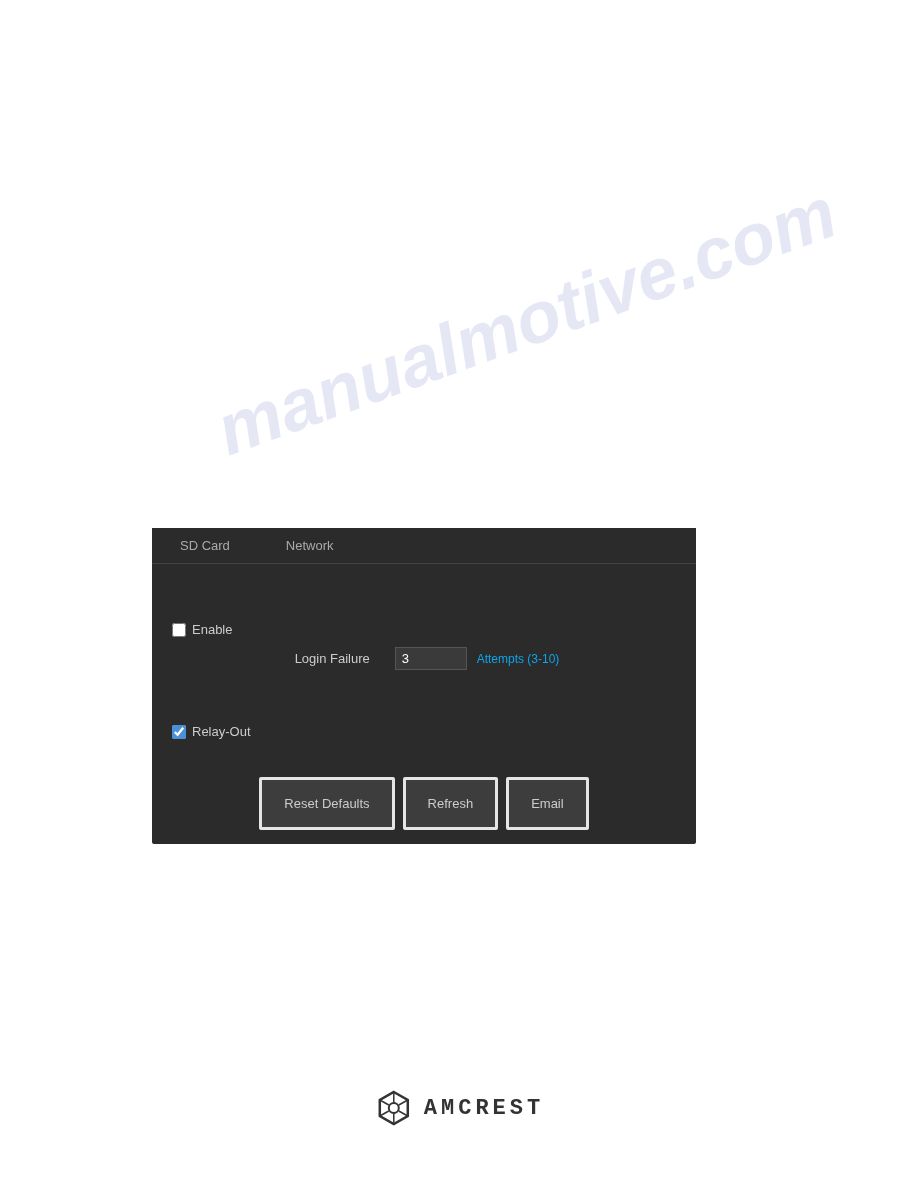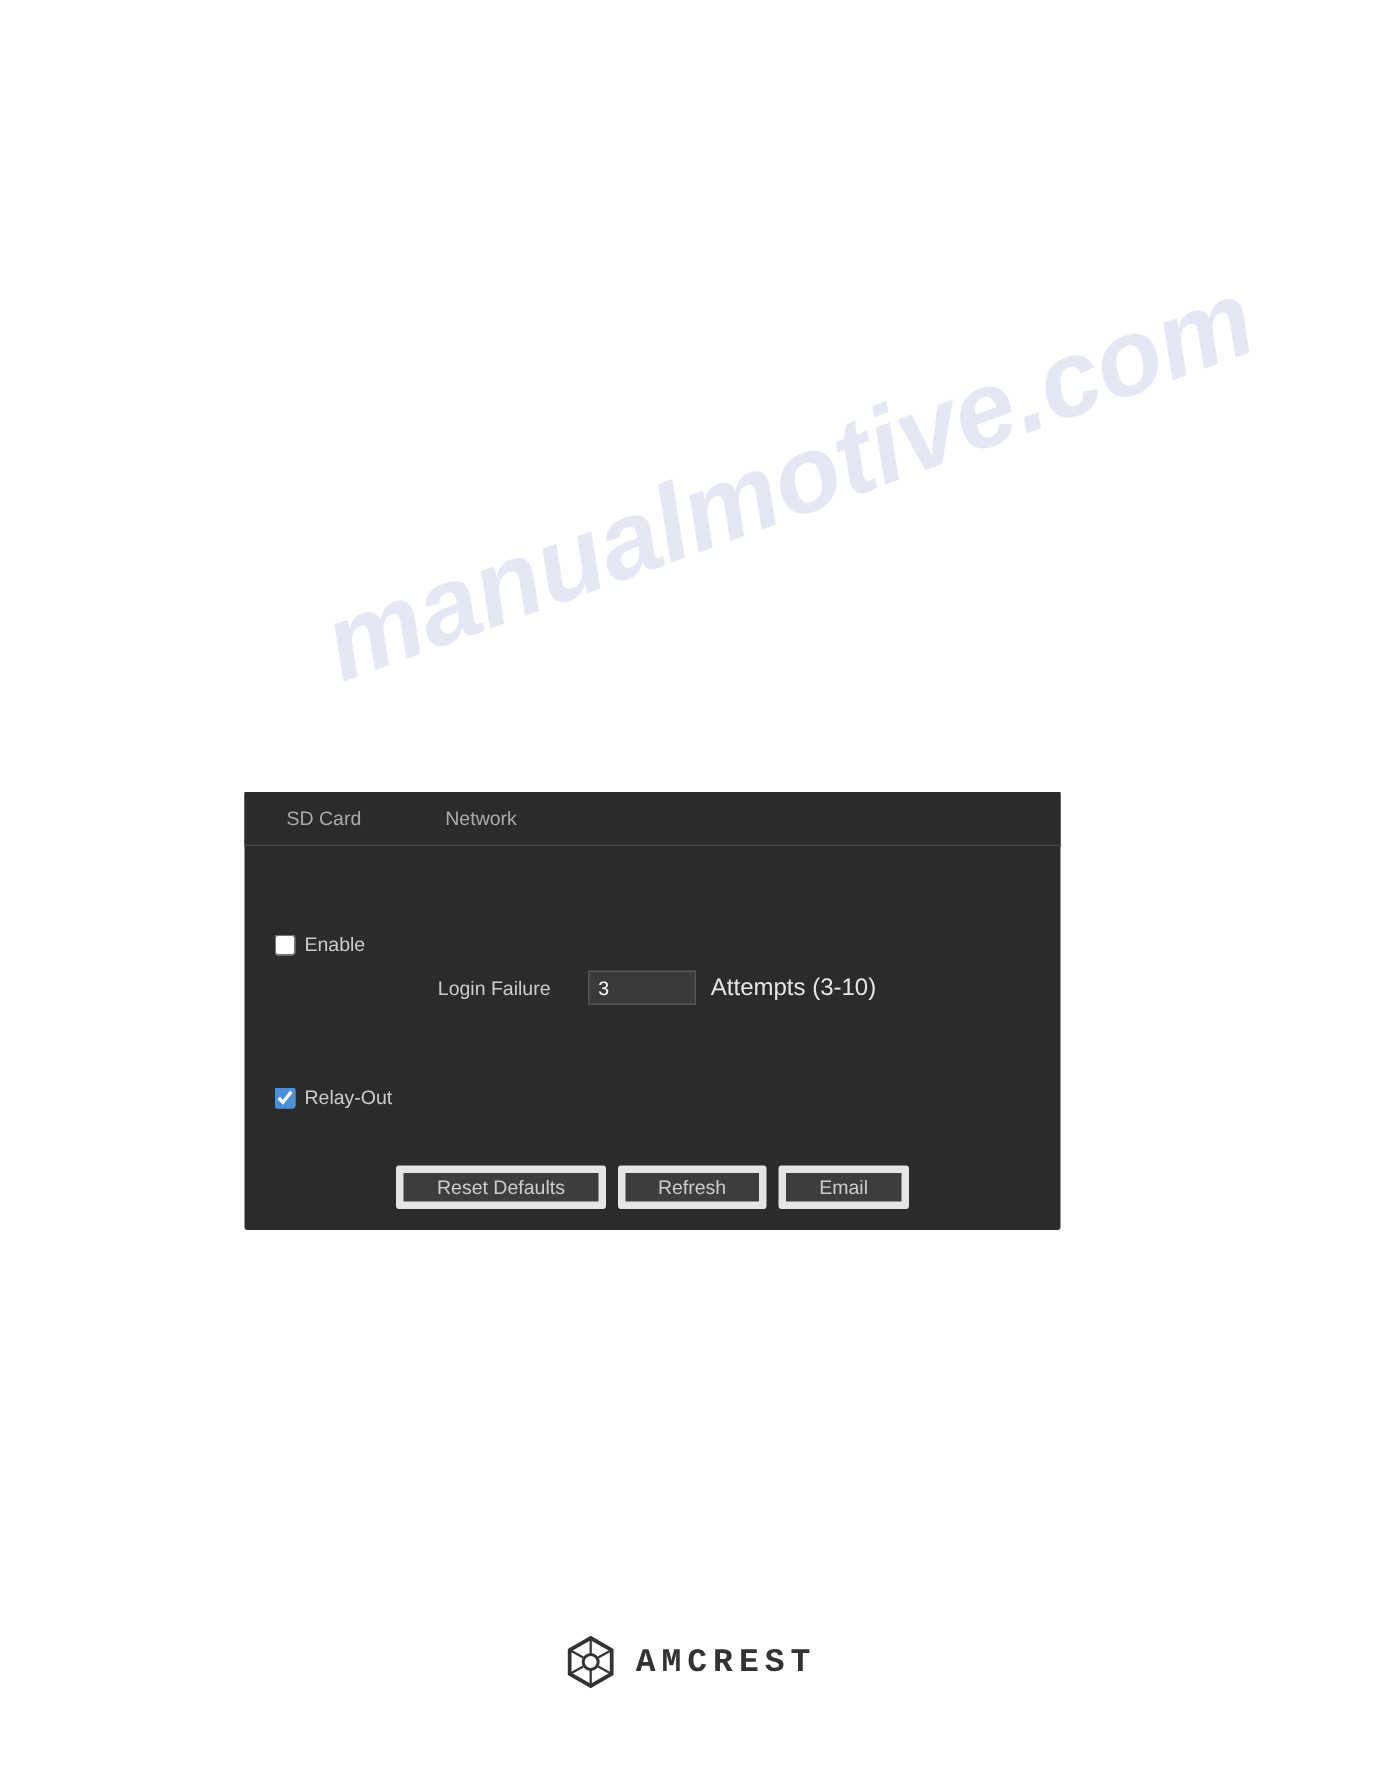--- a/index.html
+++ b/index.html
@@ -29,21 +29,21 @@
       font-weight: bold;
       pointer-events: none;
       z-index: 10;
       white-space: nowrap;
     }
 
     
     .panel-wrapper {
       position: absolute;
       top: 528px;
-      left: 163px;
+      left: 152px;
       width: 544px;
       background: #2b2b2b;
       border-radius: 2px;
     }
 
     
     .tab-bar {
       display: flex;
       align-items: center;
       background: #2b2b2b;
@@ -121,38 +121,38 @@
       background: #3a3a3a;
       border: 1px solid #555;
       color: #fff;
       font-size: 13px;
       padding: 3px 6px;
       margin-right: 10px;
       outline: none;
     }
 
     .field-hint {
-      color: #e5e5e5;
-      font-size: 16px;
+      color: #0ea5e9;
+      font-size: 12px;
     }
 
     
     .button-bar {
       display: flex;
       justify-content: center;
       gap: 8px;
       padding: 10px 20px 14px 20px;
     }
 
     .btn {
       background: #3d3d3d;
-      border: 5px solid #e5e5e5;
+      border: 3px solid #e5e5e5;
       color: #ccc;
       font-size: 13px;
-      padding: 2px 22px;
+      padding: 16px 22px;
       cursor: pointer;
       border-radius: 2px;
     }
 
     
     .logo-area {
       position: absolute;
       bottom: 60px;
       left: 50%;
       transform: translateX(-50%);

